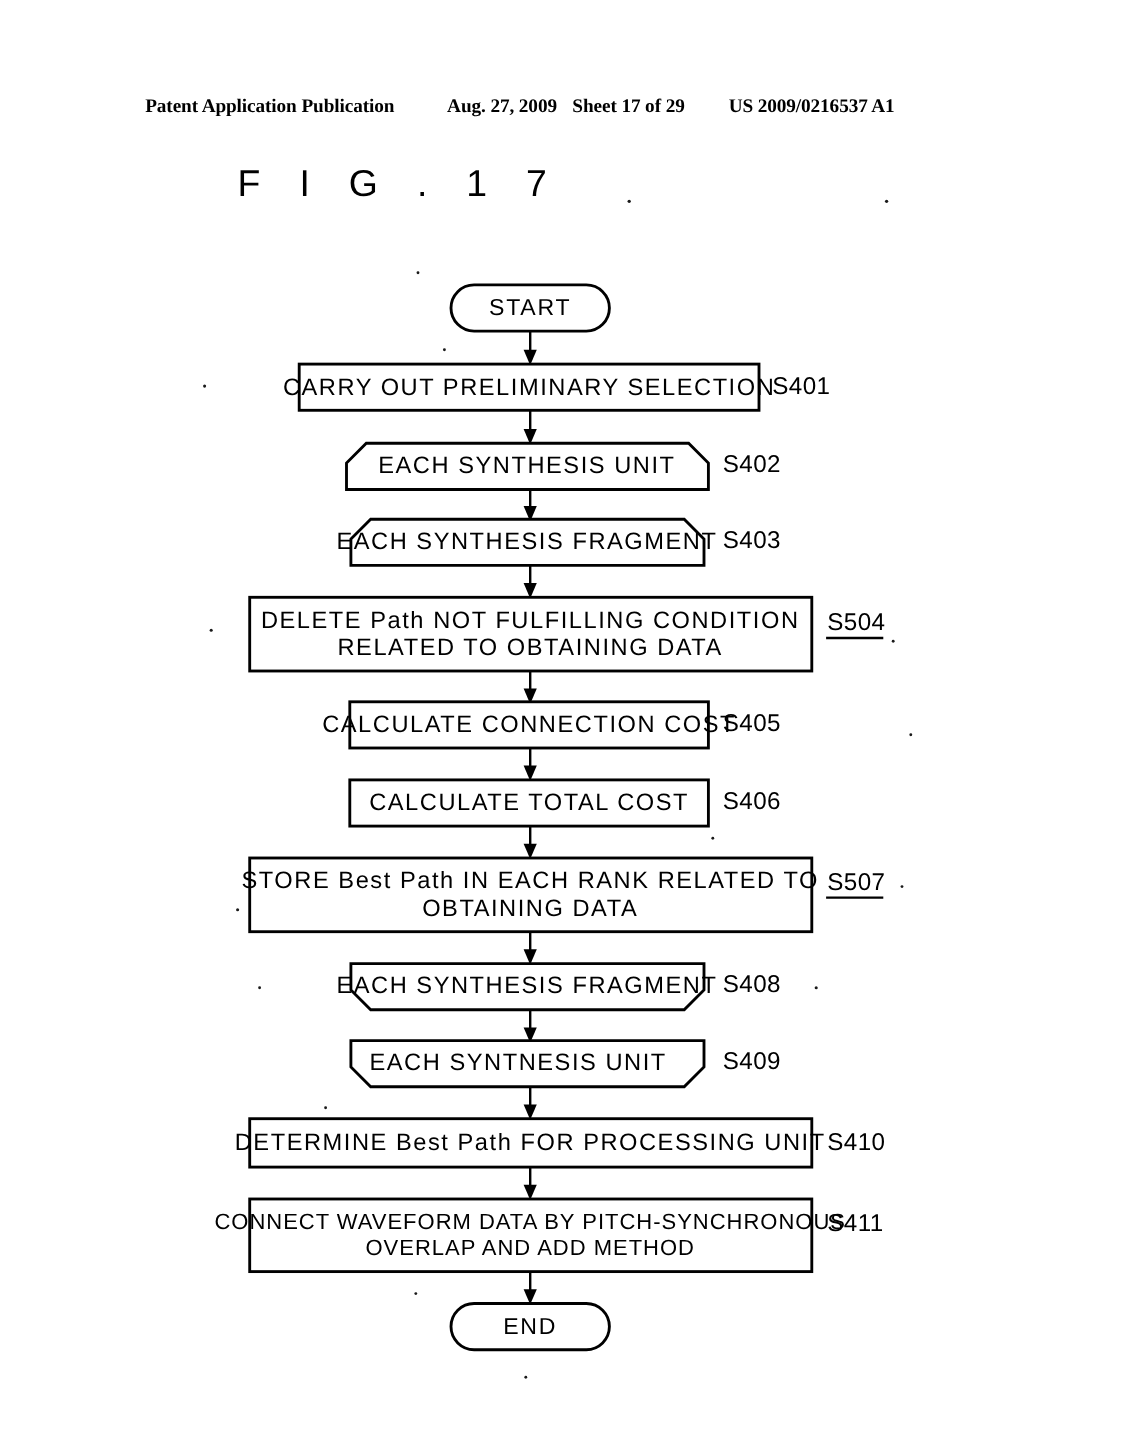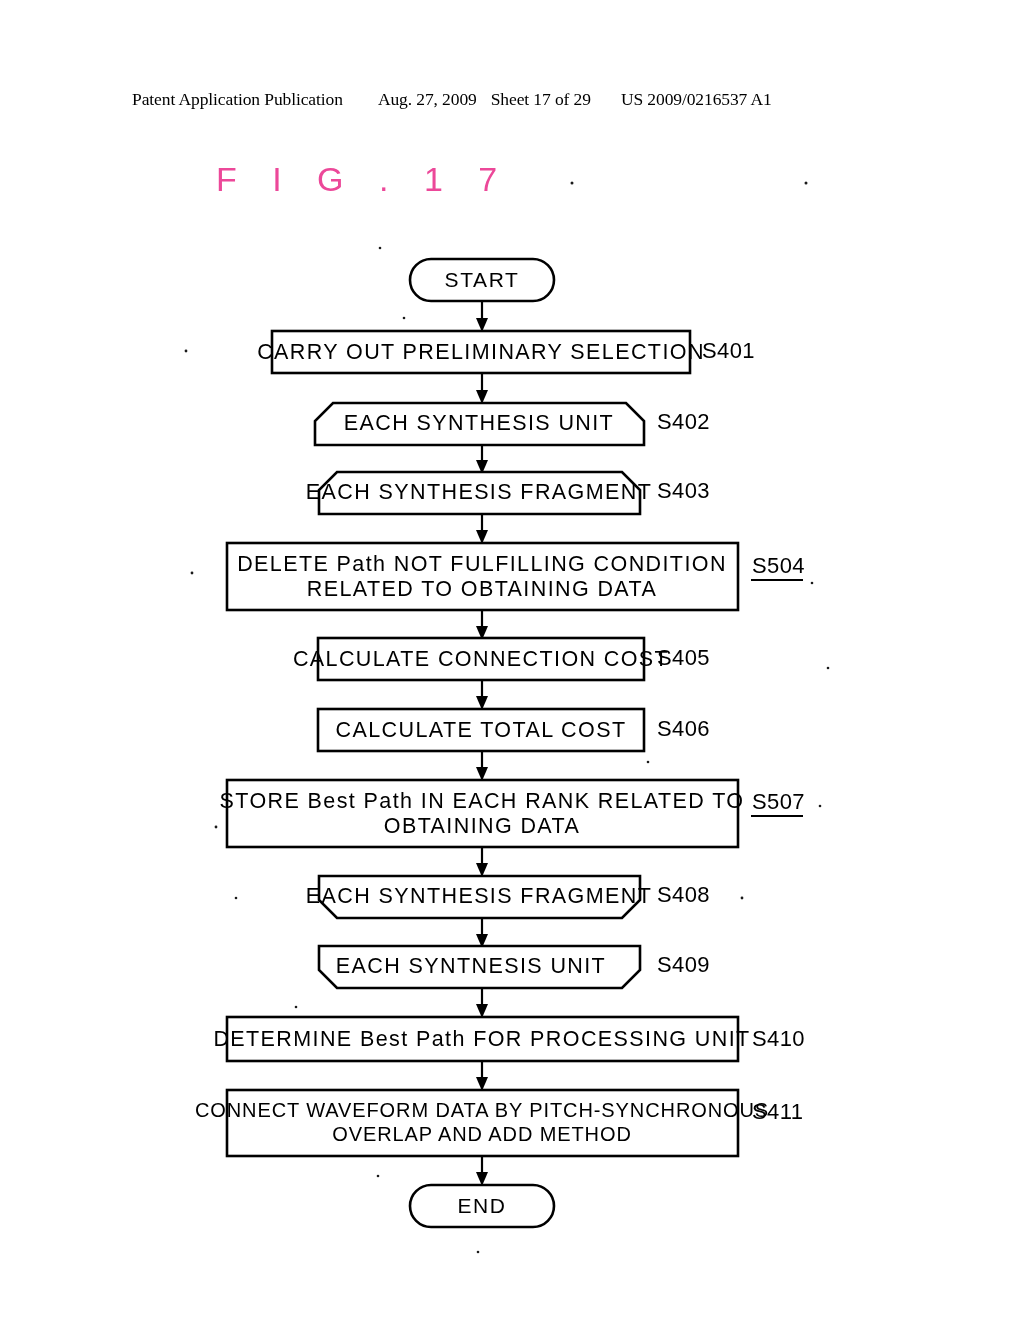--- a/index.html
+++ b/index.html
@@ -18,42 +18,42 @@
   }
 
   
   .page-header {
     position: absolute;
     top: 86px;
     left: 132px;
     width: 760px;
     height: 24px;
     font-family: "Liberation Serif", serif;
-    font-weight: normal;
+    font-weight: bold;
     font-size: 17.5px;
     letter-spacing: -0.1px;
     white-space: nowrap;
     display: flex;
-    align-items: flex-end;
+    align-items: flex-start;
   }
   .hdr-pub      { }
-  .hdr-date     { margin-left: 35px; }
+  .hdr-date     { margin-left: 48px; }
   .hdr-sheet    { margin-left: 14px; }
-  .hdr-patno    { margin-left: 30px; }
+  .hdr-patno    { margin-left: 40px; }
 
   
   .fig-title {
     position: absolute;
-    top: 160px;
+    top: 148px;
     left: 216px;
     font-family: "Liberation Sans", sans-serif;
     font-size: 34px;
     font-weight: 500;
     letter-spacing: 13px;
-    color: #ec4899;
+    color: #000000;
   }
 
   
   #flowchart {
     position: absolute;
     top: 0;
     left: 0;
     width: 1024px;
     height: 1320px;
   }

